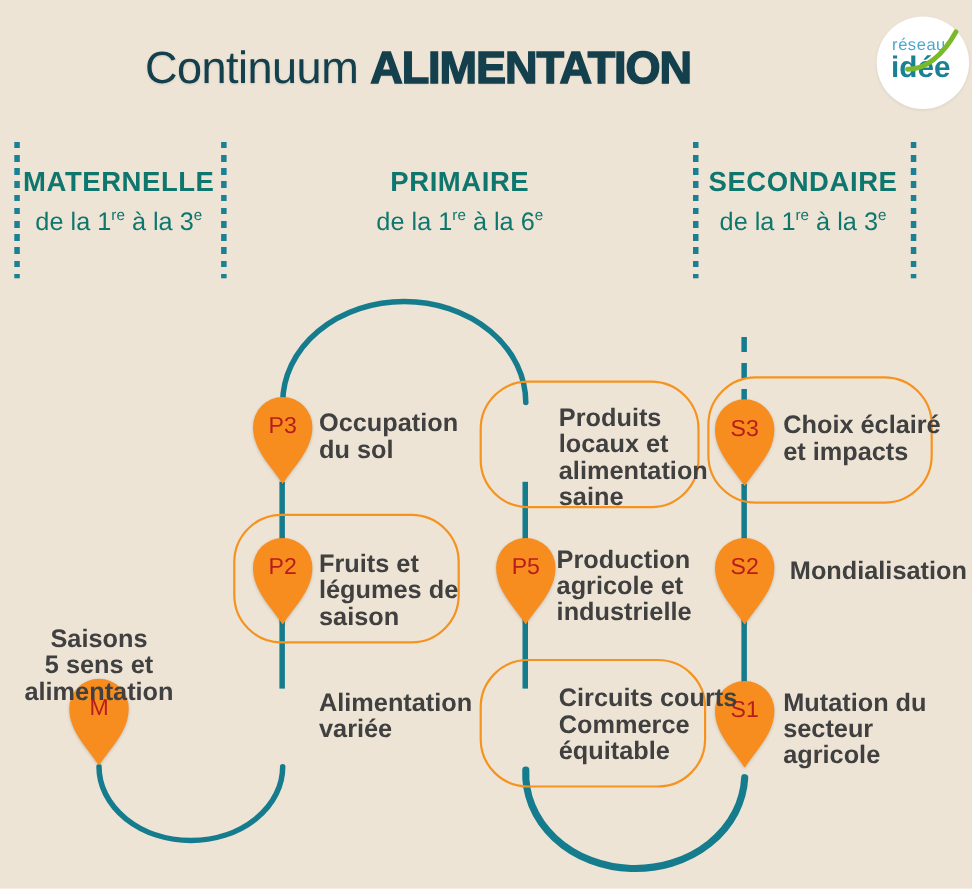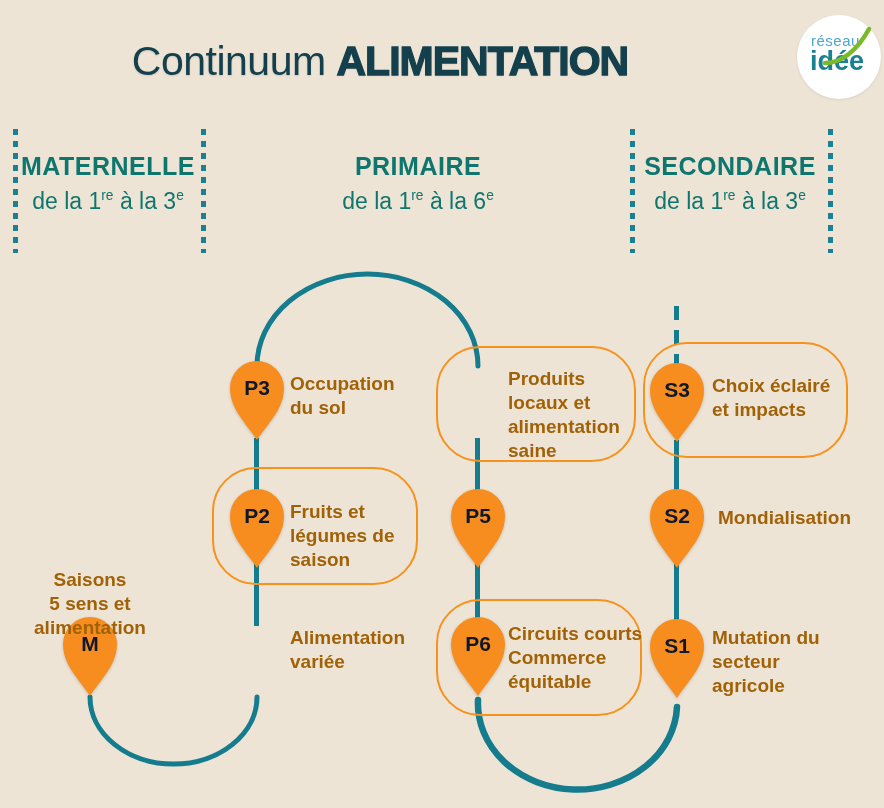--- a/index.html
+++ b/index.html
@@ -47,26 +47,26 @@
   
   .obox{
     position:absolute;border:2px solid #F6921E;border-radius:44px;
     background:transparent;z-index:2;
   }
   
   .pin{position:absolute;width:56px;height:80px;z-index:3;filter:drop-shadow(0 1px 1.5px rgba(0,0,0,0.18));}
   .pin svg{position:absolute;left:0;top:0;}
   .pin-code{
     position:absolute;left:0;top:16px;width:56px;height:24px;
-    text-align:center;font-size:21px;font-weight:700;color:#0f172a;line-height:24px;
+    text-align:center;font-size:21px;font-weight:400;color:#b91c1c;line-height:24px;
   }
   
   .label{
-    position:absolute;z-index:4;color:#a16207;
-    font-size:19px;font-weight:700;line-height:24px;white-space:pre-line;
+    position:absolute;z-index:4;color:#404040;
+    font-size:23px;font-weight:700;line-height:24px;white-space:pre-line;
   }
   .label-center{text-align:center;}
 </style>
 </head>
 <body>
 
 <div id="stage">
 
   <div class="title">
     <span class="t-reg">Continuum</span>
@@ -145,44 +145,41 @@
         <path d="M28 80 C 17 63, 1 49, 1 28 A 27 27 0 1 1 55 28 C 55 49, 39 63, 28 80 Z" fill="#F68D1E"></path>
       </svg>
     <span class="pin-code">S2</span>
   </div>
   <div class="pin" style="left:62px;top:616px">
     <svg width="56" height="80" viewBox="0 0 56 80">
         <path d="M28 80 C 17 63, 1 49, 1 28 A 27 27 0 1 1 55 28 C 55 49, 39 63, 28 80 Z" fill="#F68D1E"></path>
       </svg>
     <span class="pin-code">M</span>
   </div>
-  <div class="pin" style="left:450px;top:616px">
-    <svg width="56" height="80" viewBox="0 0 56 80">
-        <path d="M28 80 C 17 63, 1 49, 1 28 A 27 27 0 1 1 55 28 C 55 49, 39 63, 28 80 Z" fill="#F68D1E"></path>
-      </svg>
-    <span class="pin-code">P6</span>
-  </div>
   <div class="pin" style="left:649px;top:618px">
     <svg width="56" height="80" viewBox="0 0 56 80">
         <path d="M28 80 C 17 63, 1 49, 1 28 A 27 27 0 1 1 55 28 C 55 49, 39 63, 28 80 Z" fill="#F68D1E"></path>
       </svg>
     <span class="pin-code">S1</span>
   </div>
 
   <div class="label" style="left:290px;top:372px">Occupation
 du sol</div>
   <div class="label" style="left:508px;top:367px">Produits
 locaux et
 alimentation
 saine</div>
   <div class="label" style="left:712px;top:374px">Choix éclairé
 et impacts</div>
   <div class="label" style="left:290px;top:500px">Fruits et
 légumes de
 saison</div>
+  <div class="label" style="left:506px;top:496px">Production
+agricole et
+industrielle</div>
   <div class="label" style="left:718px;top:506px">Mondialisation</div>
   <div class="label label-center" style="left:6px;top:568px;width:168px">Saisons
 5 sens et
 alimentation</div>
   <div class="label" style="left:290px;top:626px">Alimentation
 variée</div>
   <div class="label" style="left:712px;top:626px">Mutation du
 secteur
 agricole</div>
   <div class="label" style="left:508px;top:622px">Circuits courts

